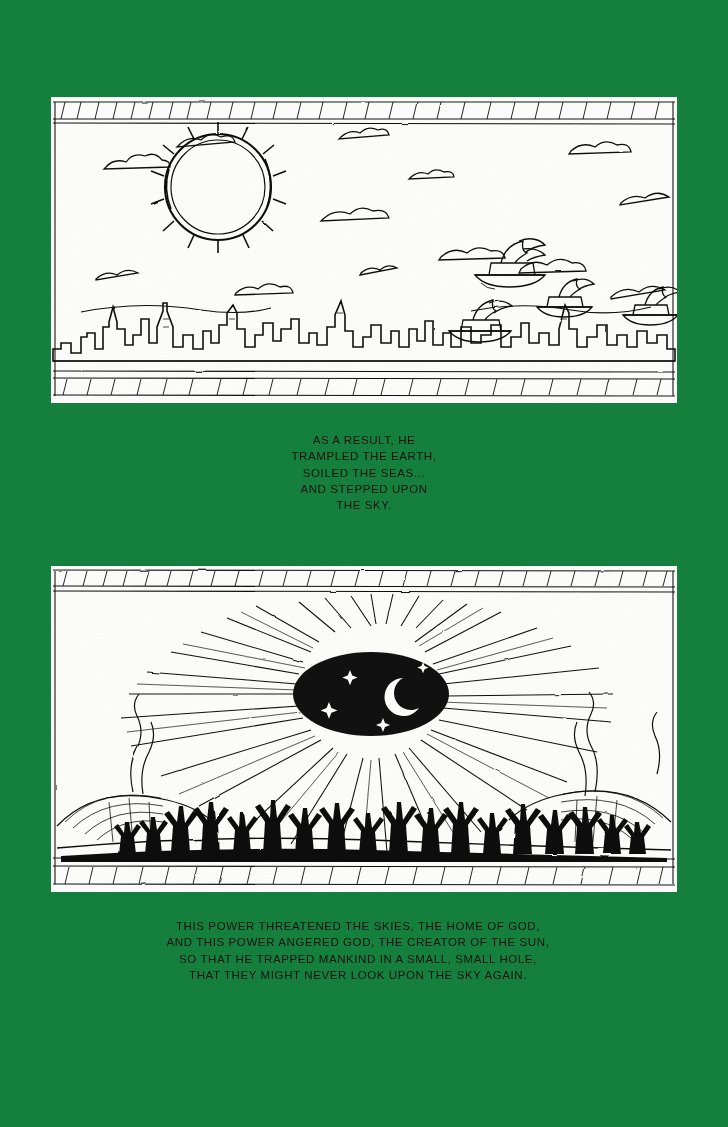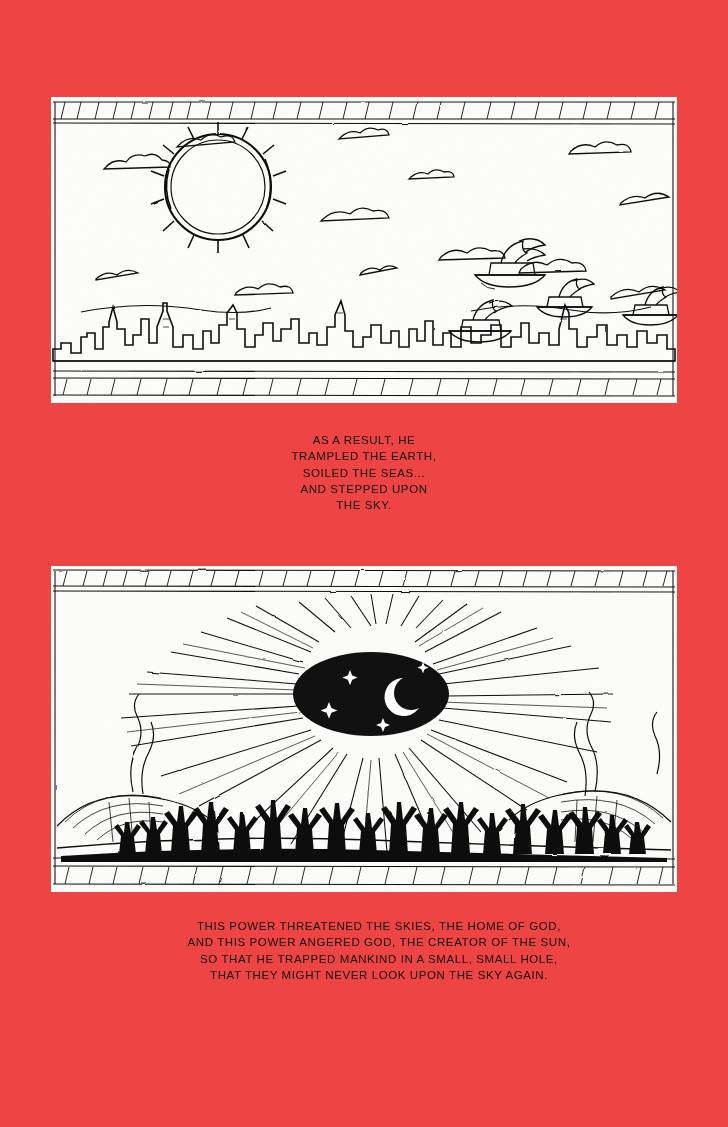--- a/index.html
+++ b/index.html
@@ -13,21 +13,21 @@
     position: relative;
     font-family: "Liberation Sans", sans-serif;
     overflow: hidden;
   }
 
   .page {
     position: absolute;
     left: 0; top: 0;
     width: 728px;
     height: 1127px;
-    background: #ef4444;
+    background: #15803d;
   }
 
   
   .panel {
     position: absolute;
     background: #fdfdfb;
     overflow: hidden;
   }
   .panel-1 {
     left: 51px;
@@ -60,21 +60,21 @@
     white-space: pre-line;
     text-transform: uppercase;
     font-weight: 500;
   }
   .caption-1 {
     left: 214px;
     top: 432px;
     width: 300px;
   }
   .caption-2 {
-    left: 79px;
+    left: 58px;
     top: 918px;
     width: 600px;
     font-size: 11.5px;
   }
 </style>
 </head>
 <body>
 
 <div class="page">
 

